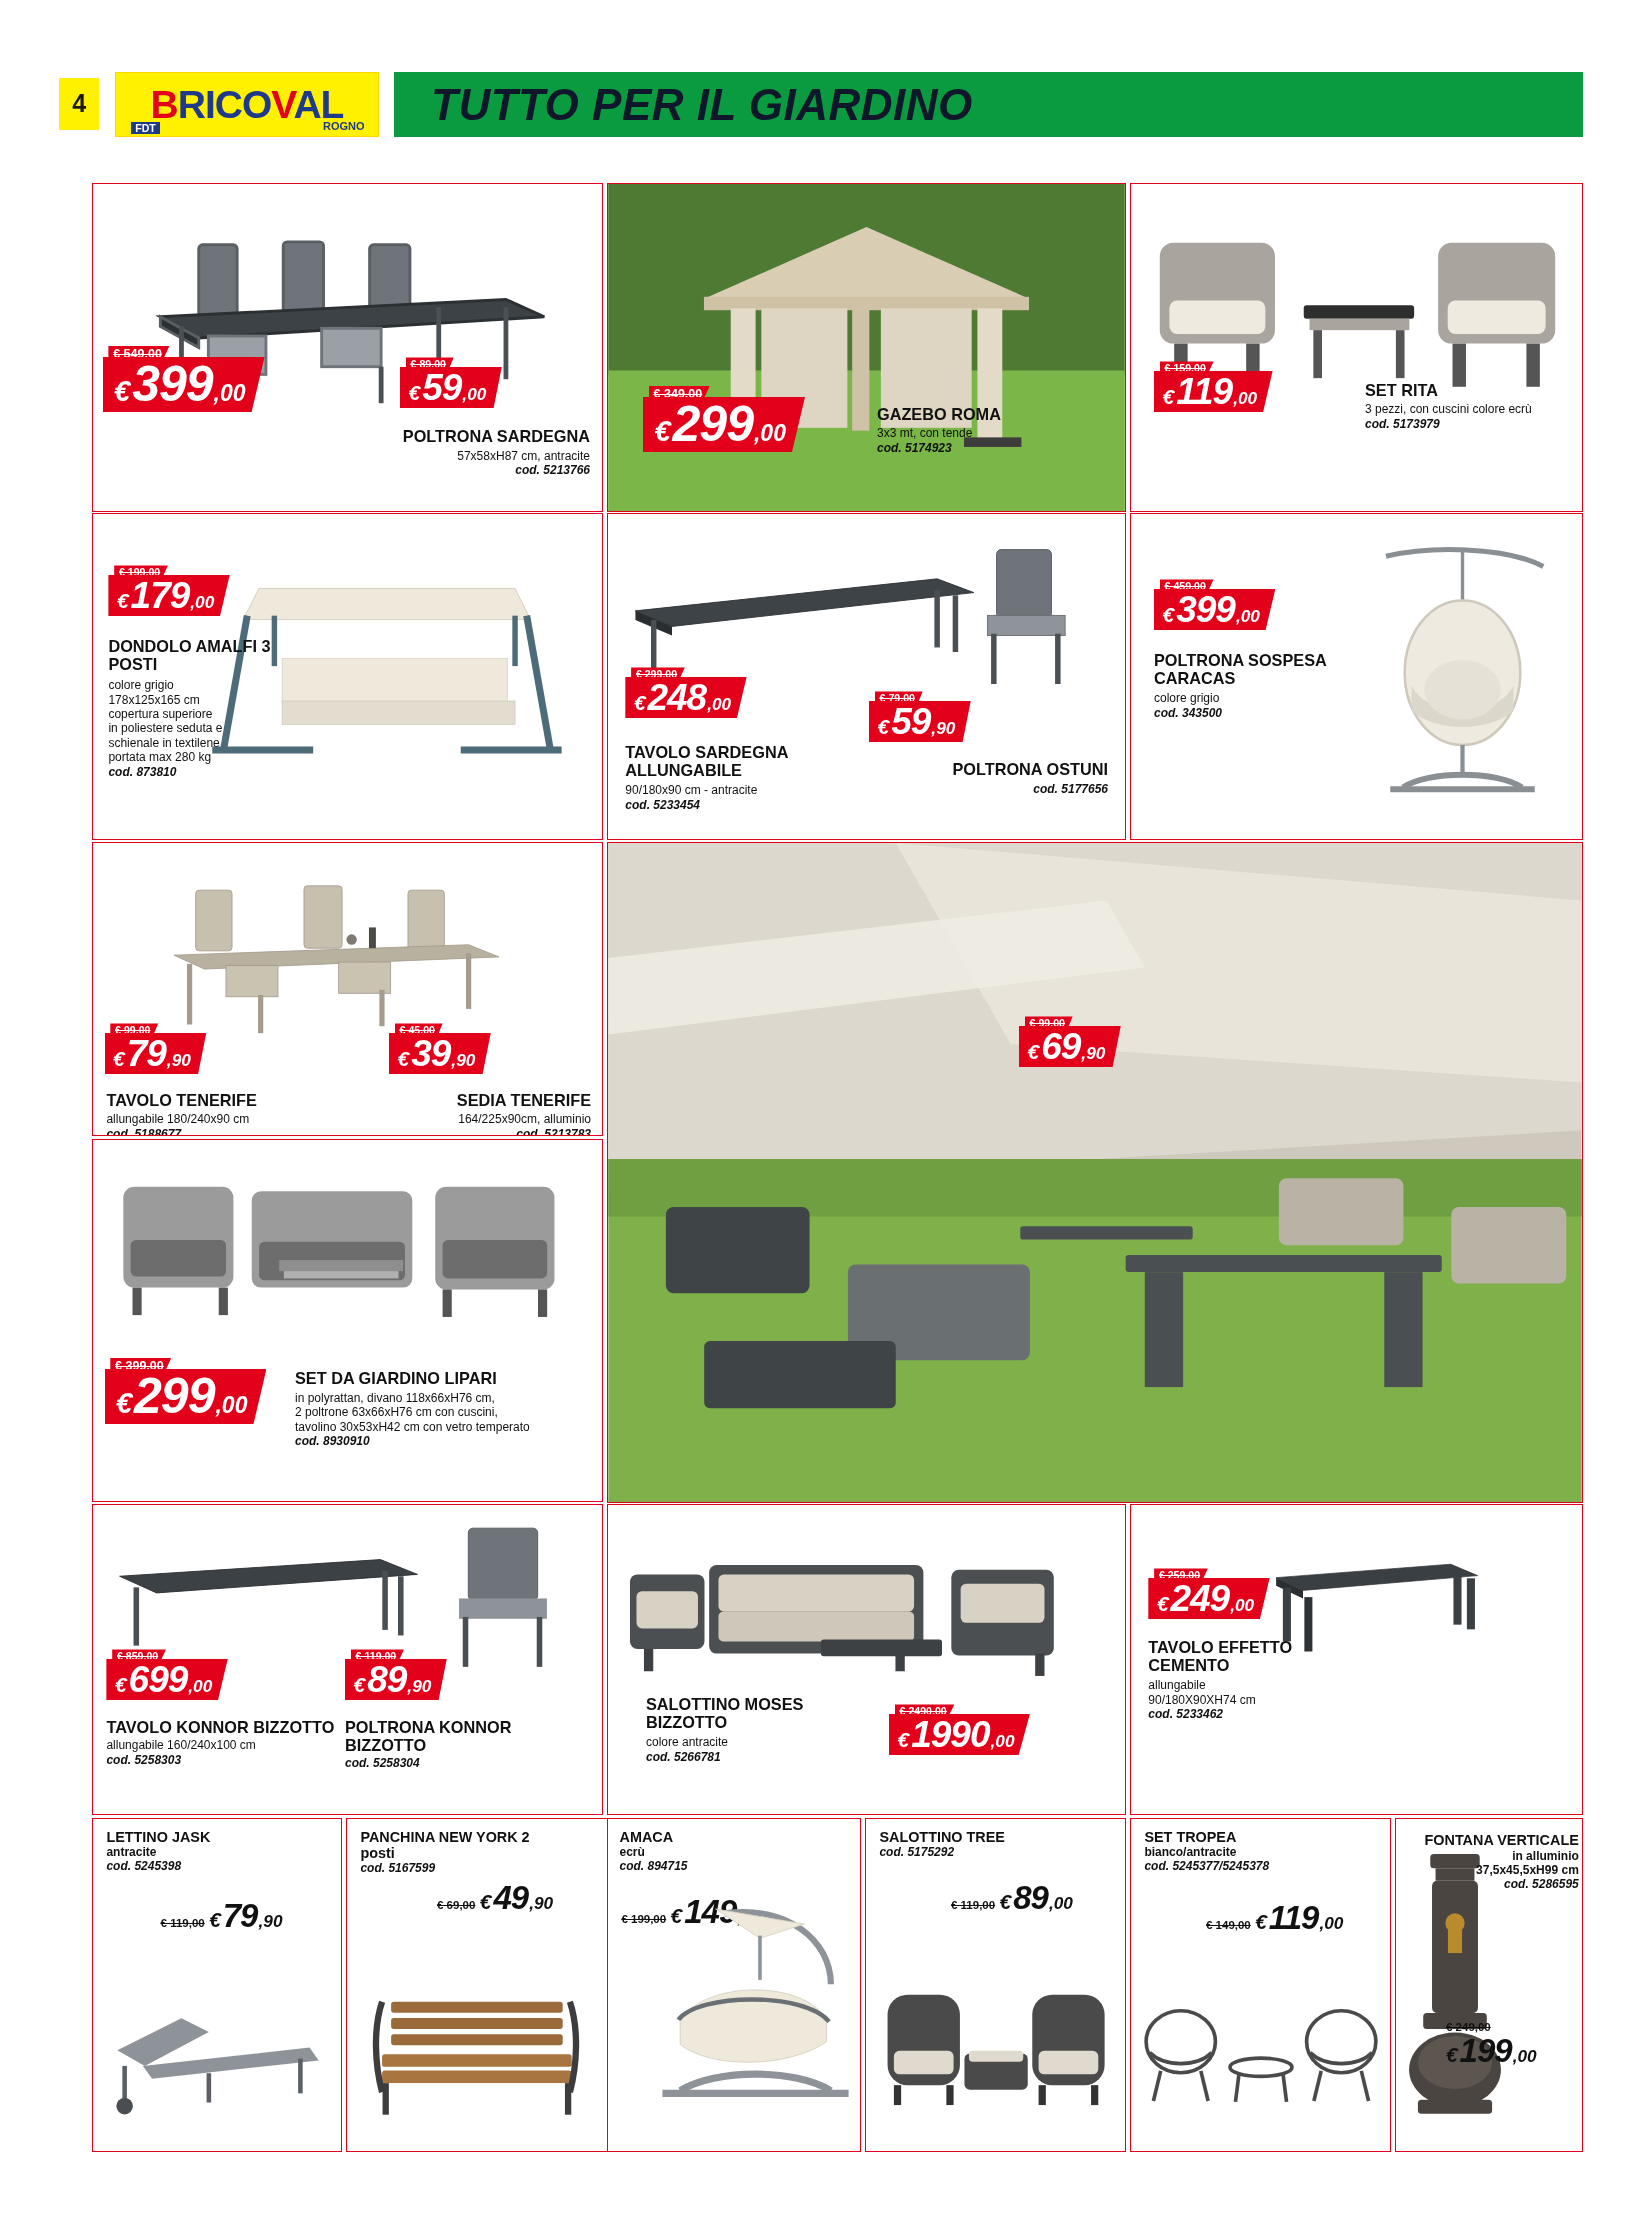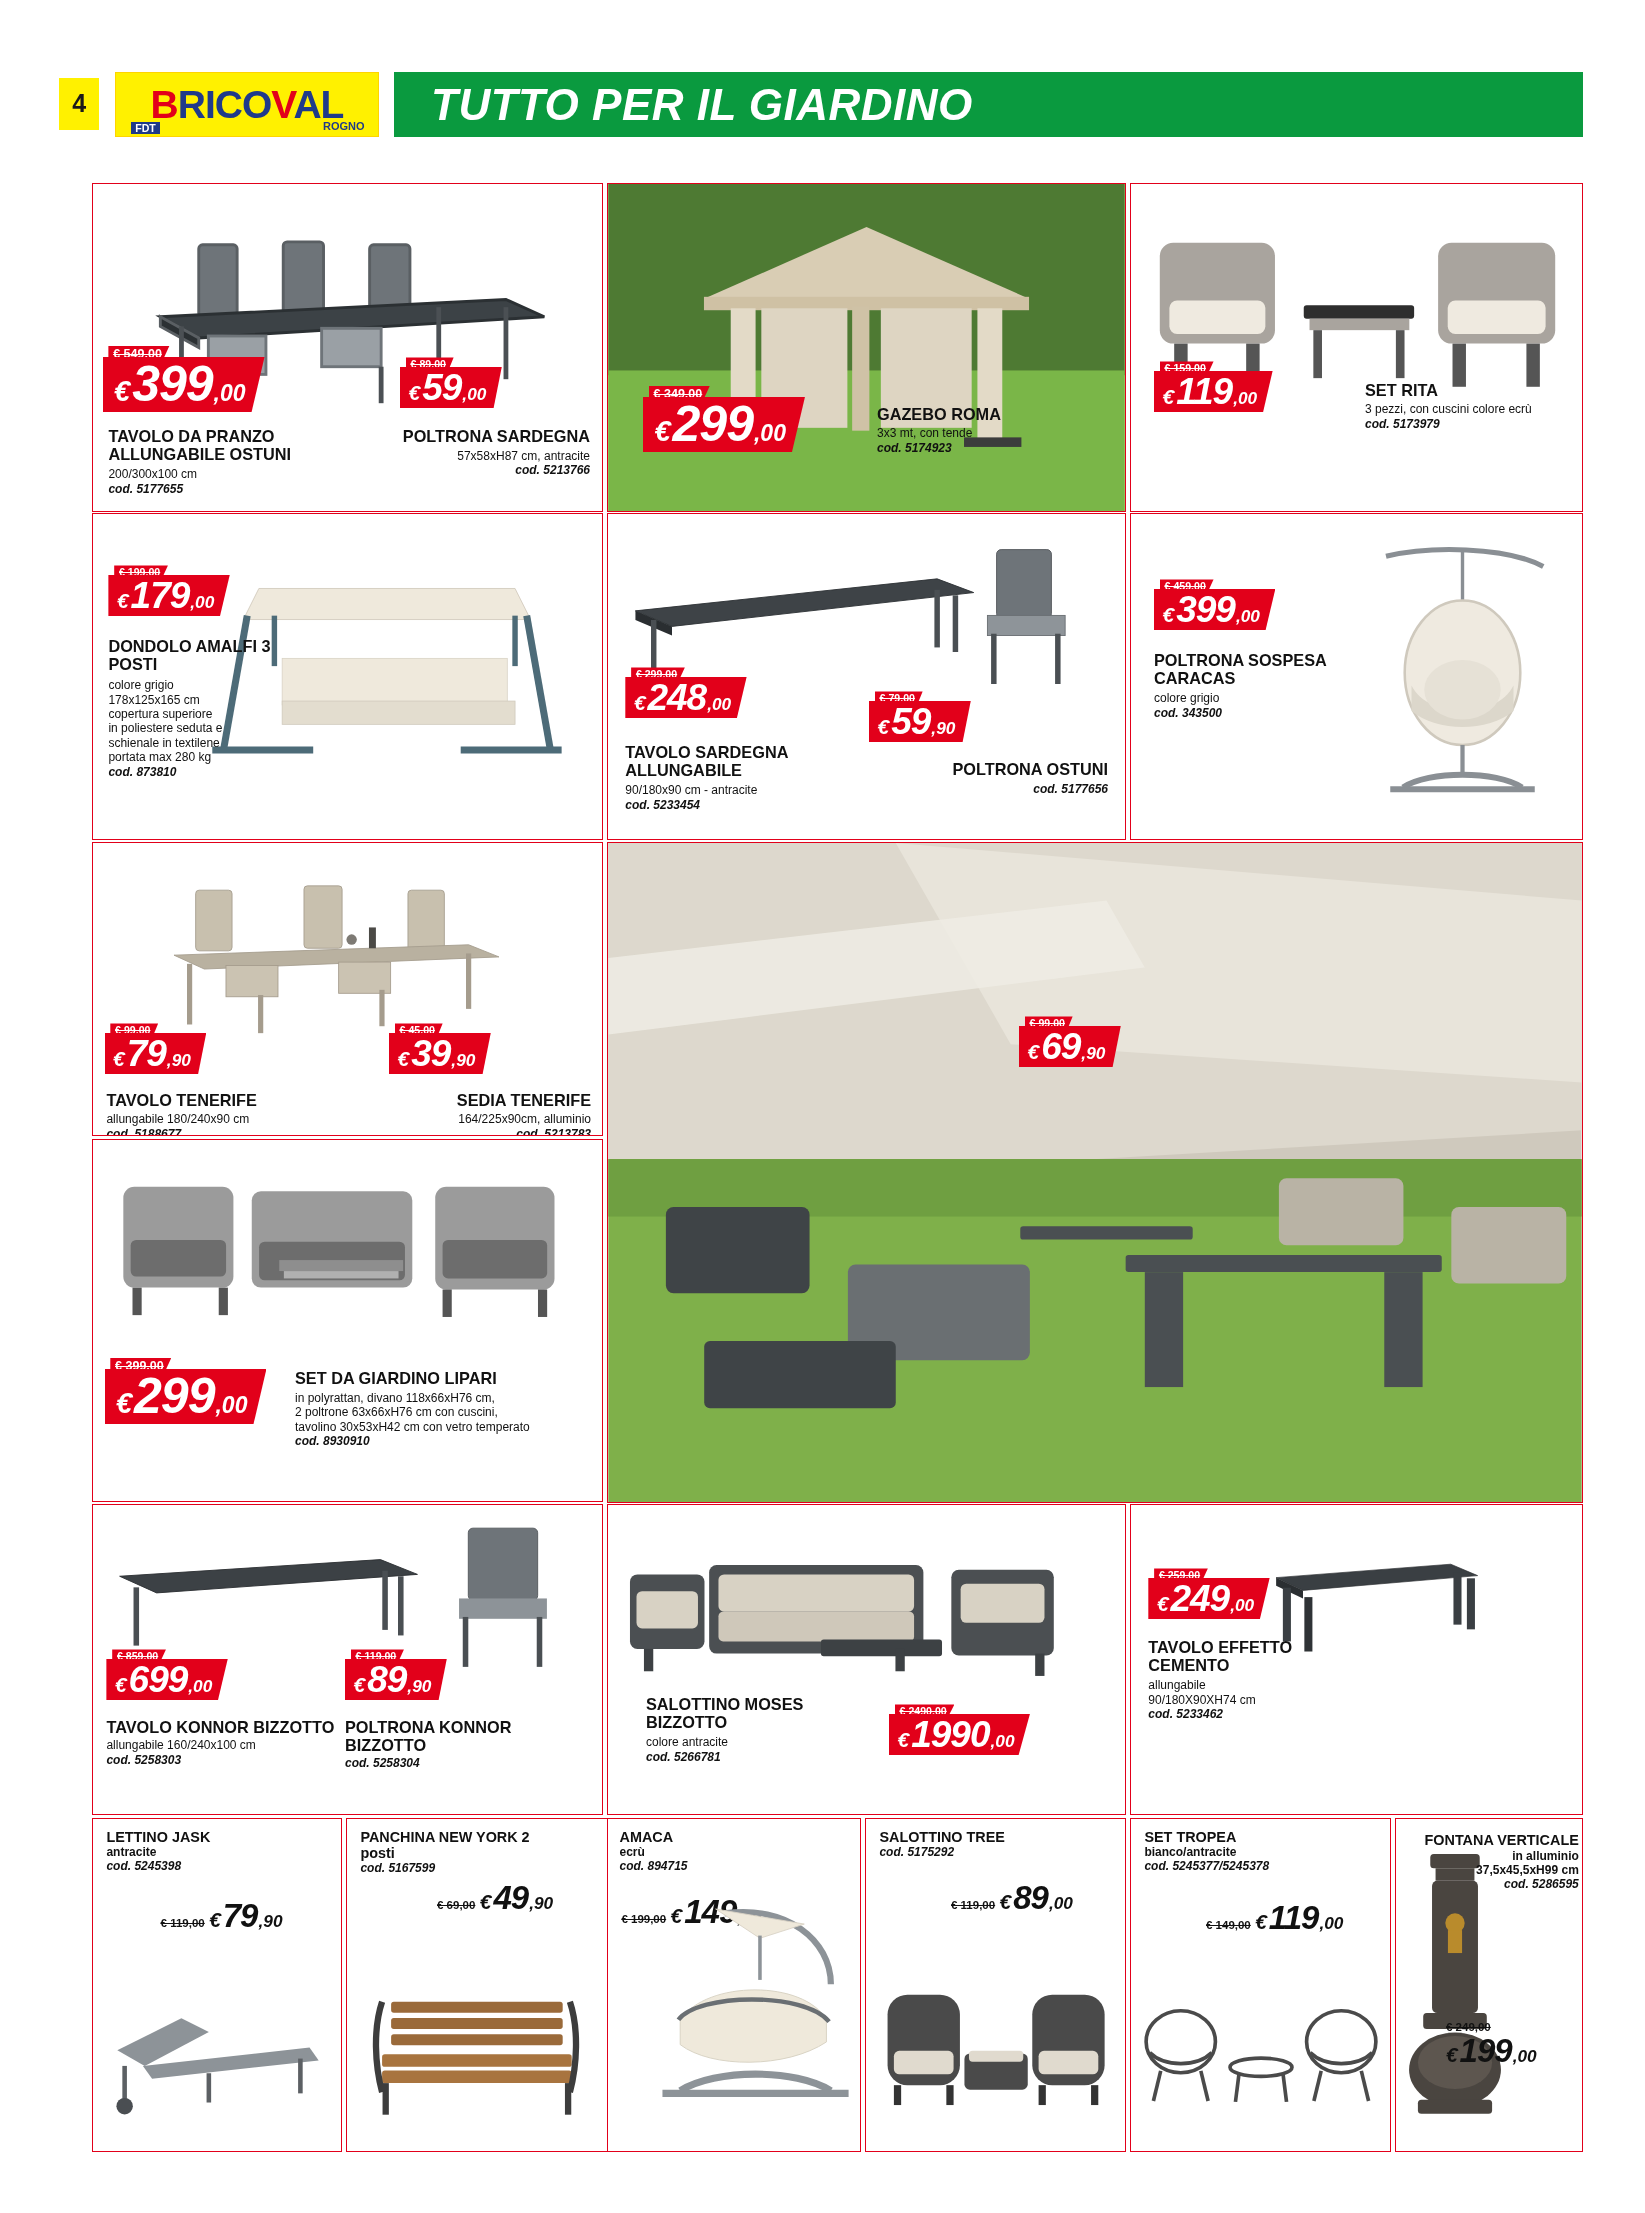--- a/index.html
+++ b/index.html
@@ -33,21 +33,21 @@
   .logo-text .rest { color:#1f3a8a; }
   .logo-sub { position:absolute; right:13.4px; bottom:3.8px; font-size:11px; font-weight:bold; color:#1f3a8a; }
   .logo-fdt { position:absolute; left:15.4px; bottom:1.9px; font-size:10.6px; font-weight:bold; color:#e2001a;
      background:#1f3a8a; color:#fff; padding:0 3.8px; }
   .banner {
     position:absolute; left:327px; top:0px; width:1189px; height:65px;
     background:#0a9a3f;
     display:flex; align-items:center;
   }
   .banner-title {
-    color:#ffffff; font-size:44px; font-weight:bold; font-style:italic;
+    color:#0f172a; font-size:44px; font-weight:bold; font-style:italic;
     letter-spacing:0.5px; margin-left:37px;
   }
   
   .box { position:absolute; border:1.9px solid #e2001a; background:#fff; overflow:hidden; }
   
   .tag { position:absolute; }
   .tag .old {
     position:absolute; left:5.8px; top:-11.5px;
     background:#e2001a; color:#fff; font-size:12.5px; padding:1px 7.7px 1px 4.8px;
     font-weight:bold;
@@ -122,25 +122,20 @@
     </svg>
 
     <div class="tag" style="left:9.6px; top:173px;">
       <div class="old"><s>€ 549,00</s></div>
       <div class="tagbody">
         <span class="eur">€</span>
         <span class="int">399</span>
         <span class="dec">,00</span>
       </div>
     </div>
-    <div class="txt" style="left:15.4px; top:243px; width:250px;">
-      <div class="pname">TAVOLO DA PRANZO ALLUNGABILE OSTUNI</div>
-      <div class="pdesc" style="margin-top:3.8px;">200/300x100 cm</div>
-      <div class="pcod">cod. 5177655</div>
-    </div>
 
     <div class="tag small" style="left:307px; top:183px;">
       <div class="old"><s>€ 89,00</s></div>
       <div class="tagbody">
         <span class="eur">€</span>
         <span class="int">59</span>
         <span class="dec">,00</span>
       </div>
     </div>
     <div class="txt right" style="left:288px; top:243px; width:209px;">

